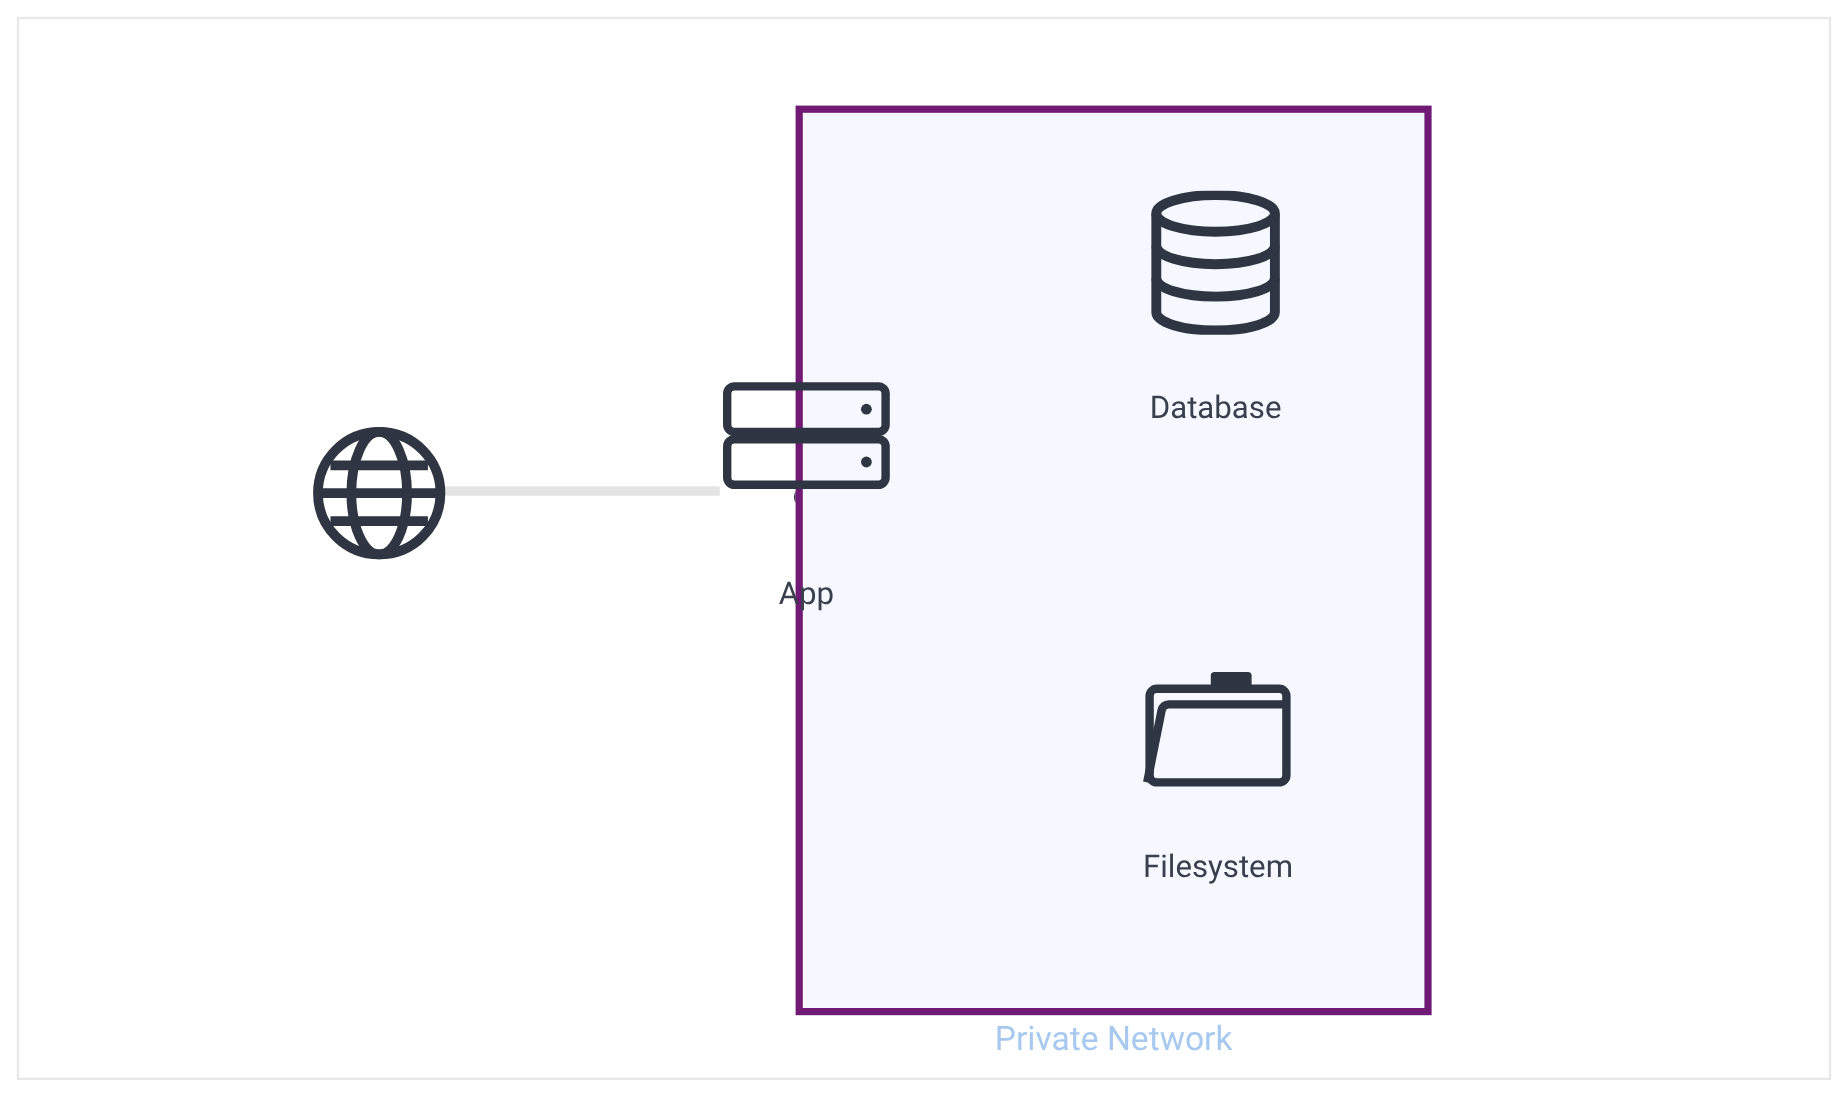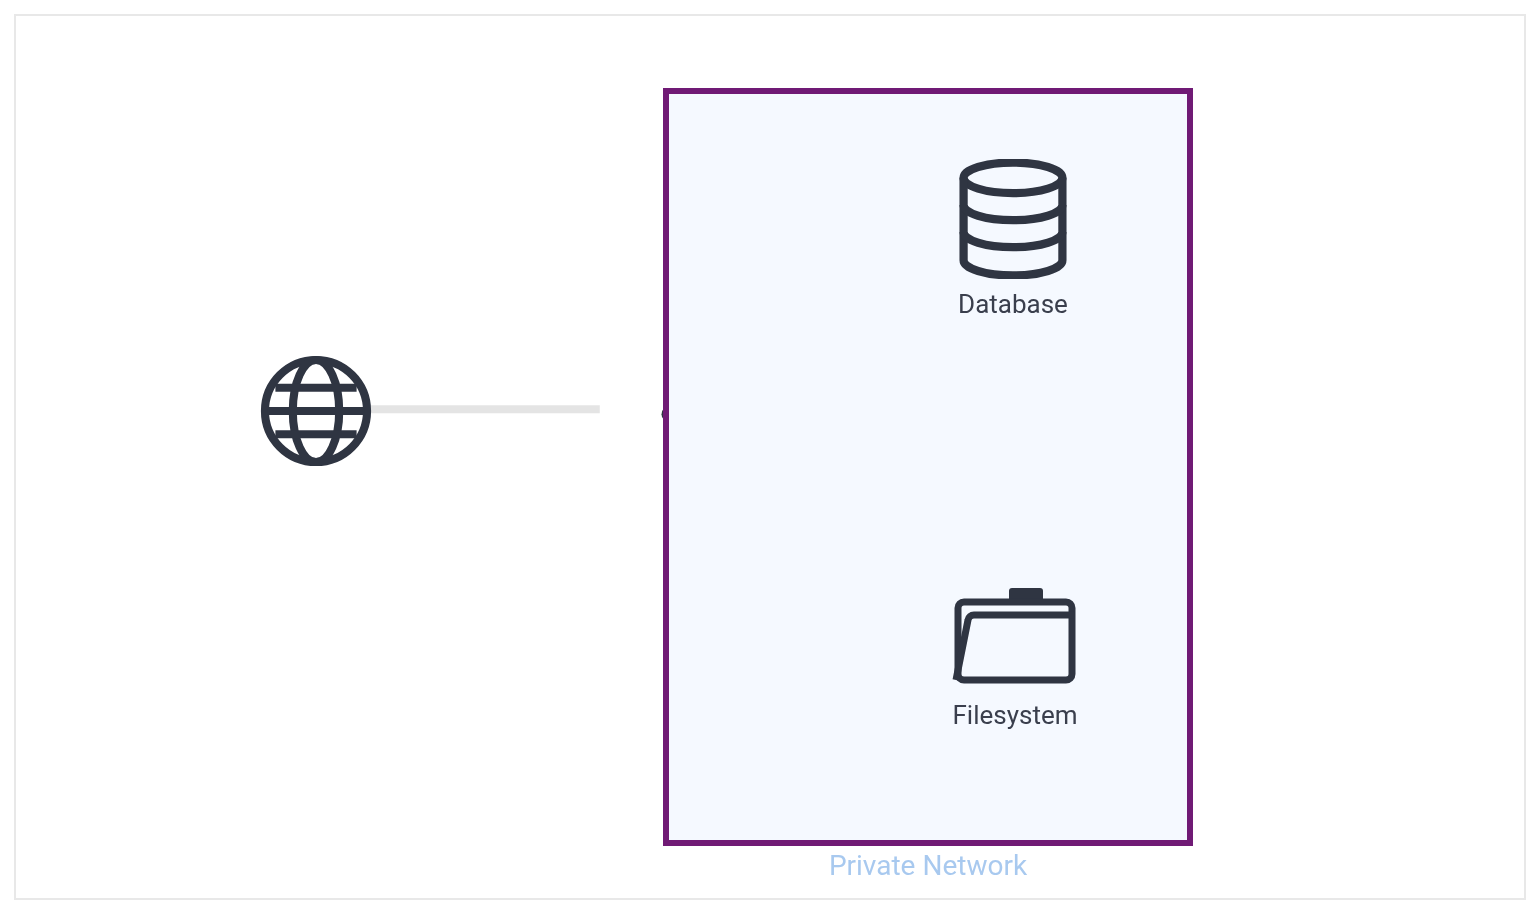--- a/index.html
+++ b/index.html
@@ -32,20 +32,21 @@
       bottom: -42px;
       font-size: 28px;
       color: #a8c9ef;
       white-space: nowrap;
     }
     .node {
       position: absolute;
       display: flex;
       flex-direction: column;
       align-items: center;
+      gap: 36px;
     }
     .node-label {
       margin-top: 10px;
       font-size: 26px;
       color: #3a3f4d;
     }
     .icon {
       display: block;
     }
     
@@ -86,34 +87,45 @@
         <circle cx="50" cy="50" r="44" fill="none" stroke="#2f3542" stroke-width="7"></circle>
         <ellipse cx="50" cy="50" rx="20" ry="44" fill="none" stroke="#2f3542" stroke-width="7"></ellipse>
         <line x1="8" y1="50" x2="92" y2="50" stroke="#2f3542" stroke-width="7"></line>
         <line x1="15" y1="30" x2="85" y2="30" stroke="#2f3542" stroke-width="7"></line>
         <line x1="15" y1="70" x2="85" y2="70" stroke="#2f3542" stroke-width="7"></line>
       </svg>
     </span>
     <span class="node-label"></span>
   </div>
 
+  <div class="node" style="left:584px; top:300px;">
+    <span>
+      <svg class="icon" width="144" height="100" viewBox="0 0 144 100">
+        <rect x="6" y="6" width="132" height="38" rx="6" fill="none" stroke="#2f3542" stroke-width="7"></rect>
+        <circle cx="122" cy="25" r="4.5" fill="#2f3542"></circle>
+        <rect x="6" y="50" width="132" height="38" rx="6" fill="none" stroke="#2f3542" stroke-width="7"></rect>
+        <circle cx="122" cy="69" r="4.5" fill="#2f3542"></circle>
+      </svg>
+    </span>
+    <span class="node-label" style="margin-top:28px;">App</span>
+  </div>
 
   <div class="node" style="left:938px; top:143px;">
     <span>
       <svg class="icon" width="118" height="120" viewBox="0 0 100 102">
         <ellipse cx="50" cy="16" rx="42" ry="13" fill="none" stroke="#2f3542" stroke-width="7"></ellipse>
         <path d="M 8 16 L 8 86 A 42 13 0 0 0 92 86 L 92 16" fill="none" stroke="#2f3542" stroke-width="7"></path>
         <path d="M 8 39 A 42 13 0 0 0 92 39" fill="none" stroke="#2f3542" stroke-width="7"></path>
         <path d="M 8 62 A 42 13 0 0 0 92 62" fill="none" stroke="#2f3542" stroke-width="7"></path>
       </svg>
     </span>
     <span class="node-label">Database</span>
   </div>
 
-  <div class="node" style="left:934px; top:566px;">
+  <div class="node" style="left:934px; top:538px;">
     <span>
       <svg class="icon" width="130" height="108" viewBox="0 0 130 108">
 
         <path d="M 62 6 h 28 a 3 3 0 0 1 3 3 v 11 h -34 v -11 a 3 3 0 0 1 3 -3 z" fill="#2f3542"></path>
 
         <rect x="8" y="20" width="114" height="78" rx="6" fill="none" stroke="#2f3542" stroke-width="7"></rect>
 
         <path d="M 6 98 L 18 38 a 6 6 0 0 1 6 -5 h 100" fill="none" stroke="#2f3542" stroke-width="7" stroke-linejoin="round"></path>
       </svg>
     </span>

